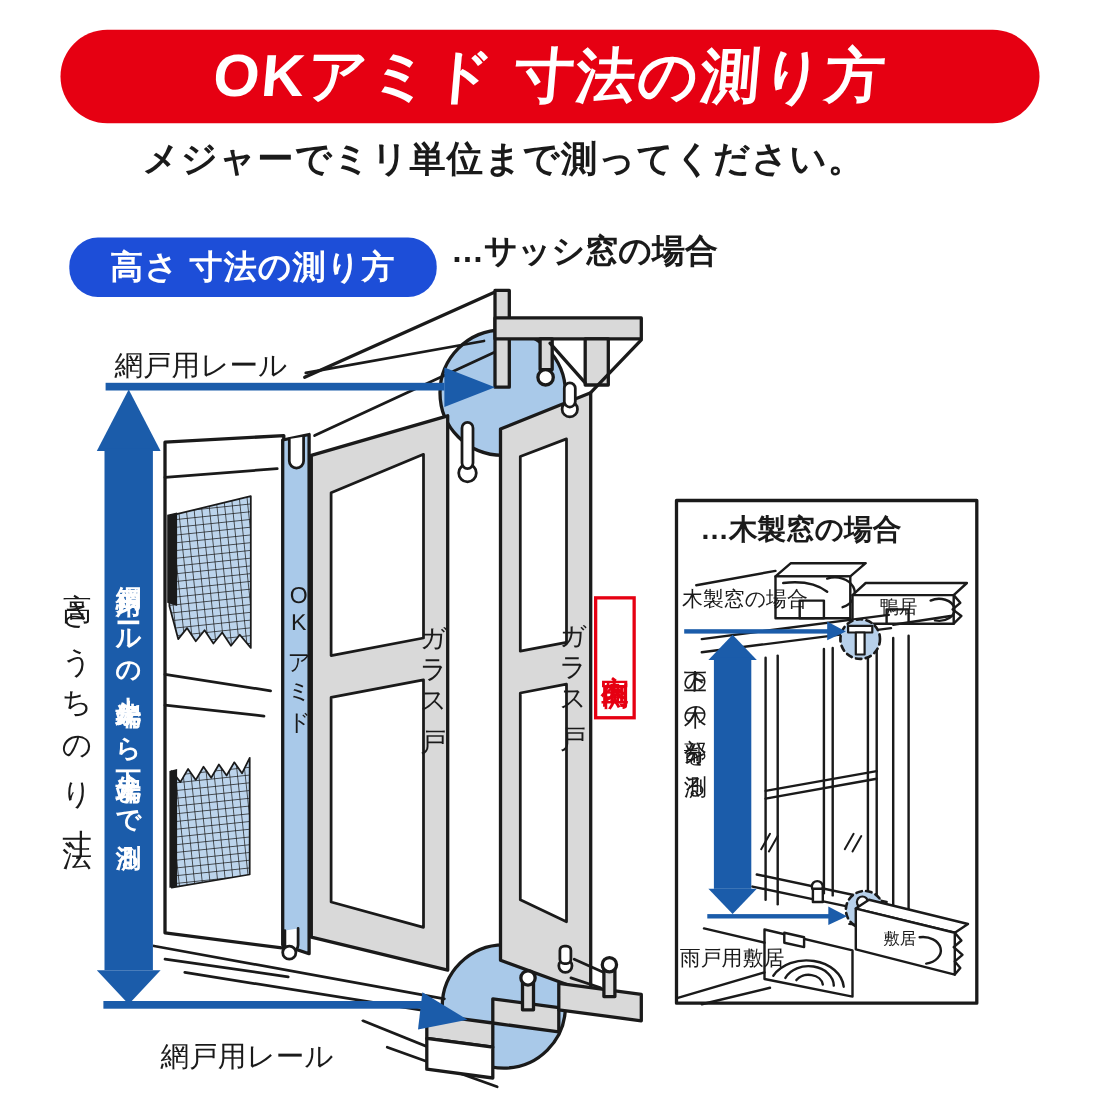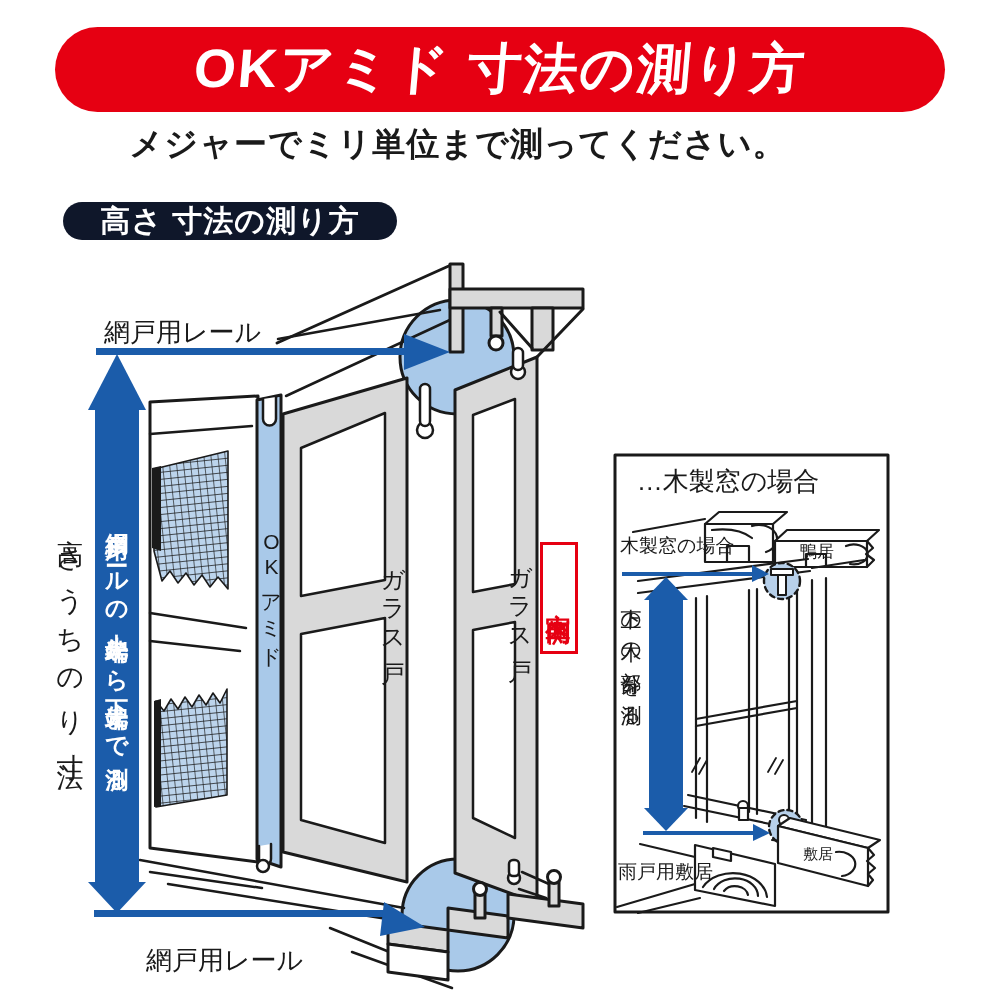--- a/index.html
+++ b/index.html
@@ -4,40 +4,40 @@
 <style>
   html,body{margin:0;padding:0;background:#fff;}
   .stage{position:relative;width:1000px;height:1000px;background:#fff;overflow:hidden;
          font-family:"Liberation Sans","DejaVu Sans",sans-serif;color:#1a1a1a;}
   .abs{position:absolute;}
   
   .banner{left:55px;top:27px;width:890px;height:85px;background:#e60012;border-radius:43px;
           display:flex;align-items:center;justify-content:center;}
   .banner span{color:#fff;font-size:54px;font-weight:900;letter-spacing:2px;transform:skewX(-5deg);white-space:nowrap;}
   .subtitle{left:0;top:122px;width:916px;text-align:center;font-size:33px;font-weight:600;letter-spacing:1px;}
-  .badge{left:63px;top:202px;width:334px;height:38px;background:#0f172a;border-radius:26px;
+  .badge{left:63px;top:216px;width:334px;height:54px;background:#1d4ed8;border-radius:26px;
          display:flex;align-items:center;justify-content:center;}
   .badge span{color:#fff;font-size:30px;font-weight:800;letter-spacing:1px;white-space:nowrap;}
   .case-note{left:410px;top:208px;font-size:30px;font-weight:600;white-space:nowrap;}
   
   .lbl{position:absolute;white-space:nowrap;line-height:1.15;}
   .vert{writing-mode:vertical-rl;text-orientation:upright;white-space:normal;}
   .top-rail{left:104px;top:318px;font-size:26px;}
   .bottom-rail{left:146px;top:946px;font-size:26px;}
   .measure-arrow-text{left:95px;top:420px;width:44px;height:456px;color:#fff;font-weight:bold;
           font-size:23px;letter-spacing:3px;display:flex;align-items:center;justify-content:center;}
   .inner-height{left:54px;top:518px;height:334px;font-size:27px;letter-spacing:10px;}
   .ok-amido{left:256px;top:530px;width:27px;font-size:21px;letter-spacing:2px;}
   .glass1{left:378px;top:551px;width:29px;font-size:24px;letter-spacing:4px;}
   .glass2{left:505px;top:549px;width:29px;font-size:24px;letter-spacing:4px;}
   .indoor-box{left:540px;top:542px;width:38px;height:112px;border:3px solid #e60012;background:#fff;
           display:flex;align-items:center;justify-content:center;box-sizing:border-box;}
   .indoor-box span{writing-mode:vertical-rl;text-orientation:upright;color:#e60012;font-weight:bold;
           font-size:25px;letter-spacing:3px;}
-  .wood-title{left:618px;top:467px;width:220px;text-align:center;font-size:26px;font-weight:normal;}
+  .wood-title{left:618px;top:467px;width:220px;text-align:center;font-size:26px;font-weight:bold;}
   .amado-kamoi{left:620px;top:535px;font-size:19px;}
   .kamoi{left:800px;top:542px;font-size:17px;}
   .updown{left:616px;top:592px;width:27px;font-size:21px;letter-spacing:3px;}
   .amado-shikii{left:618px;top:861px;font-size:19px;}
   .shikii{left:803px;top:845px;font-size:15px;}
   svg{position:absolute;left:0;top:0;}
 </style>
 </head>
 <body>
 
@@ -223,20 +223,21 @@
   </svg>
 
   <div class="abs banner">
     <span>OKアミド 寸法の測り方</span>
   </div>
   <div class="abs subtitle">メジャーでミリ単位まで測ってください。</div>
 
   <div class="abs badge">
     <span>高さ 寸法の測り方</span>
   </div>
+  <div class="abs case-note">…サッシ窓の場合</div>
 
   <div class="lbl top-rail">網戸用レール</div>
   <div class="lbl bottom-rail">網戸用レール</div>
   <div class="lbl vert measure-arrow-text">網戸用レールの上先端から下先端まで測る</div>
   <div class="lbl vert inner-height">高さうちのり寸法</div>
   <div class="lbl vert ok-amido">OKアミド</div>
   <div class="lbl vert glass1">ガラス戸</div>
   <div class="lbl vert glass2">ガラス戸</div>
   <div class="abs indoor-box">
     <span>室内側</span>

